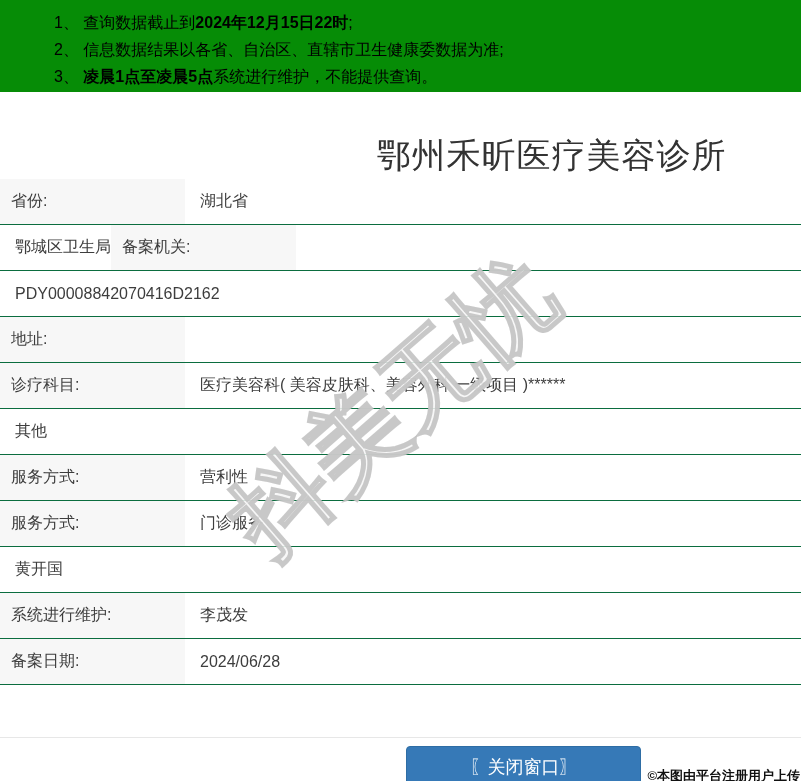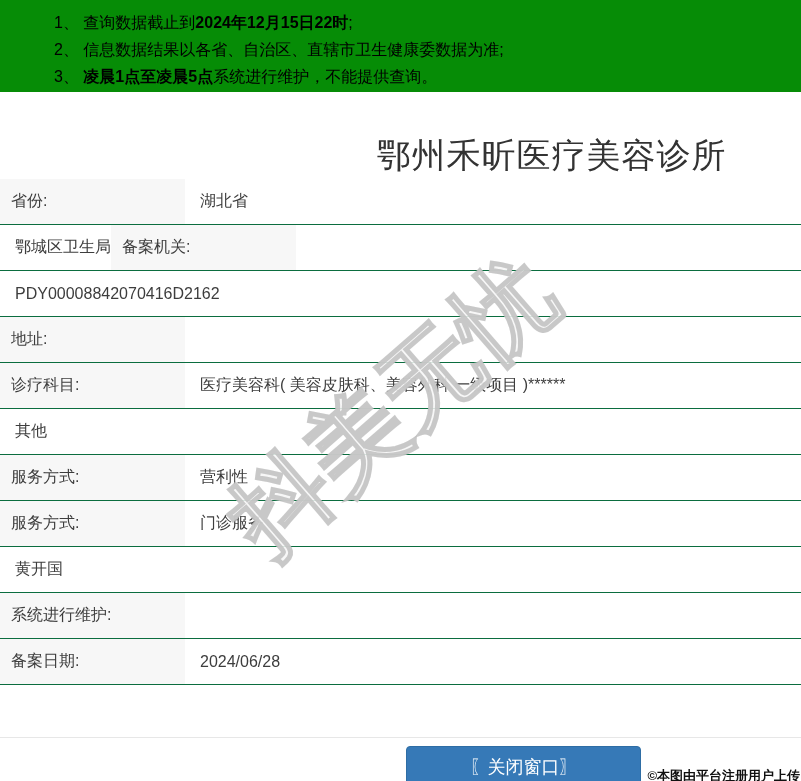--- a/index.html
+++ b/index.html
@@ -108,20 +108,21 @@
   </div>
   <div class="info-row">
     <div class="cell label">服务方式:</div>
     <div class="cell value">门诊服务</div>
   </div>
   <div class="info-row">
     <div class="cell value">黄开国</div>
   </div>
   <div class="info-row">
     <div class="cell label">系统进行维护:</div>
+    <div class="cell value">李茂发</div>
   </div>
   <div class="info-row">
     <div class="cell label">备案日期:</div>
     <div class="cell value">2024/06/28</div>
   </div>
 </div>
 
 <div class="wm-diagonal">抖美无忧</div>
 
 <div class="footer-line"></div>

